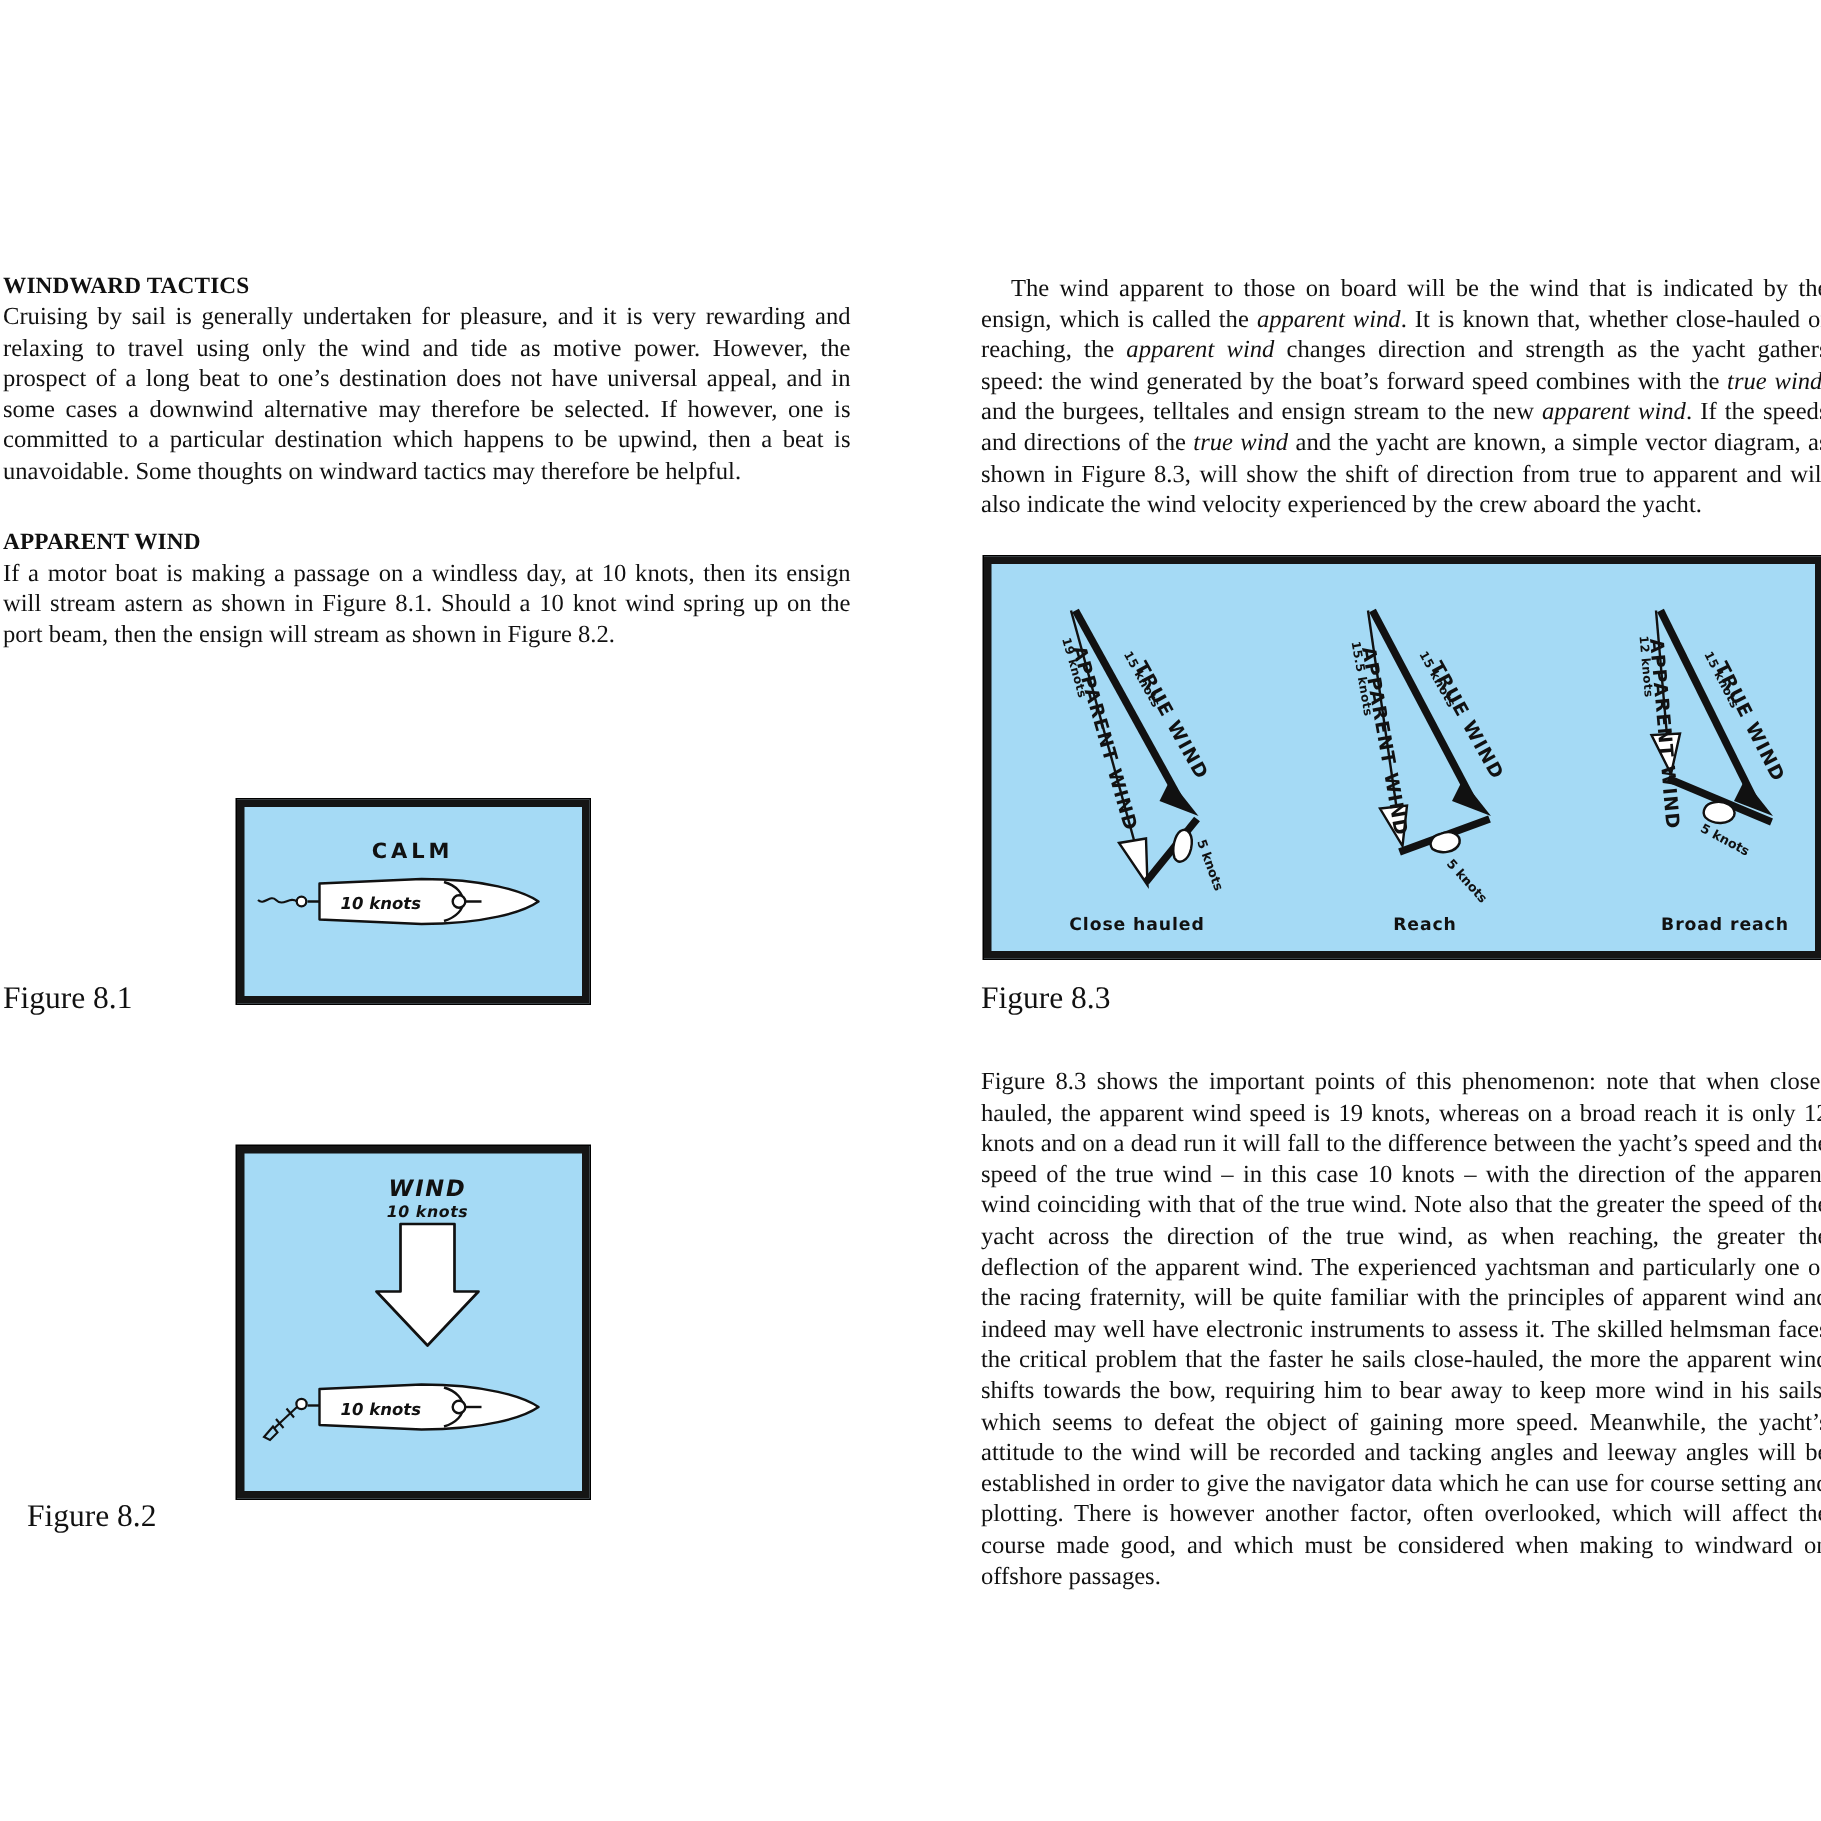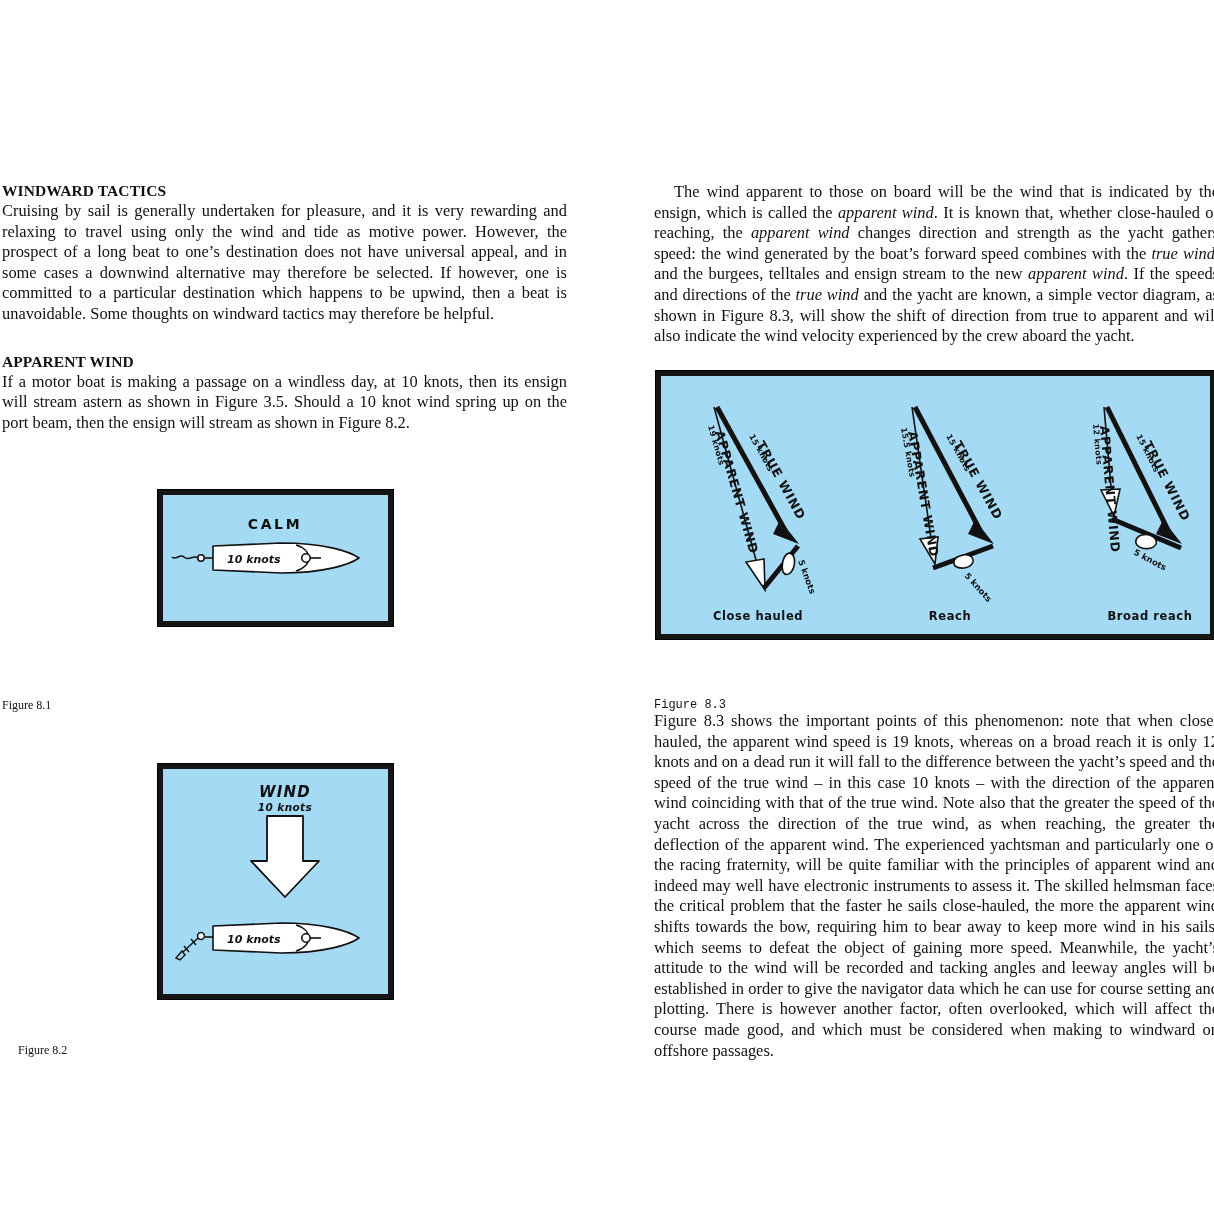--- a/index.html
+++ b/index.html
@@ -36,34 +36,33 @@
     margin: 0;
     text-align: justify;
     text-justify: inter-word;
     hyphens: none;
   }
   p.body.indent { text-indent: 20px; }
   .gap-lg { height: 28px; }
 
   .fig-caption {
     position: absolute;
-    font-size: 12px;
+    font-size: 21px;
     line-height: 20px;
-    margin-top: 40px;
   }
 
   
   .figframe {
     position: absolute;
     box-sizing: border-box;
     background: #a5daf5;
     border: 5px solid #151515;
     outline: 1px solid #000;
   }
-  #fig81 { left: 158px; top: 490px;  width: 235px; height: 136px; }
+  #fig81 { left: 158px; top: 533px;  width: 235px; height: 136px; }
   #fig82 { left: 158px; top: 764px;  width: 235px; height: 235px; }
   #fig83 { left: 656px; top: 371px;  width: 559px; height: 268px; }
 
   .figframe svg { display: block; width: 100%; height: 100%; }
 
   .hand {
     font-family: "DejaVu Sans", sans-serif;
     font-weight: bold;
     fill: #111;
   }
@@ -85,21 +84,21 @@
 </head>
 <body>
 
 <div class="page">
 
   <div class="col col-left">
     <h2 class="section-head">WINDWARD TACTICS</h2>
     <p class="body">Cruising by sail is generally undertaken for pleasure, and it is very rewarding and relaxing to travel using only the wind and tide as motive power. However, the prospect of a long beat to one’s destination does not have universal appeal, and in some cases a downwind alternative may therefore be selected. If however, one is committed to a particular destination which happens to be upwind, then a beat is unavoidable. Some thoughts on windward tactics may therefore be helpful.</p>
     <div class="gap-lg"></div>
     <h2 class="section-head">APPARENT WIND</h2>
-    <p class="body">If a motor boat is making a passage on a windless day, at 10 knots, then its ensign will stream astern as shown in Figure 3.5. Should a 10 knot wind spring up on the port beam, then the ensign will stream as shown in Figure 8.2.</p>
+    <p class="body">If a motor boat is making a passage on a windless day, at 10 knots, then its ensign will stream astern as shown in Figure 8.1. Should a 10 knot wind spring up on the port beam, then the ensign will stream as shown in Figure 8.2.</p>
   </div>
 
   <div class="col col-right">
     <p class="body indent">The wind apparent to those on board will be the wind that is indicated by the ensign, which is called the <i>apparent wind</i>. It is known that, whether close-hauled or reaching, the <i>apparent wind</i> changes direction and strength as the yacht gathers speed: the wind generated by the boat’s forward speed combines with the <i>true wind</i>, and the burgees, telltales and ensign stream to the new <i>apparent wind</i>. If the speeds and directions of the <i>true wind</i> and the yacht are known, a simple vector diagram, as shown in Figure 8.3, will show the shift of direction from true to apparent and will also indicate the wind velocity experienced by the crew aboard the yacht.</p>
   </div>
 
   <div class="col col-right" style="top:711px;">
     <p class="body">Figure 8.3 shows the important points of this phenomenon: note that when close-hauled, the apparent wind speed is 19 knots, whereas on a broad reach it is only 12 knots and on a dead run it will fall to the difference between the yacht’s speed and the speed of the true wind – in this case 10 knots – with the direction of the apparent wind coinciding with that of the true wind. Note also that the greater the speed of the yacht across the direction of the true wind, as when reaching, the greater the deflection of the apparent wind. The experienced yachtsman and particularly one of the racing fraternity, will be quite familiar with the principles of apparent wind and indeed may well have electronic instruments to assess it. The skilled helmsman faces the critical problem that the faster he sails close-hauled, the more the apparent wind shifts towards the bow, requiring him to bear away to keep more wind in his sails, which seems to defeat the object of gaining more speed. Meanwhile, the yacht’s attitude to the wind will be recorded and tacking angles and leeway angles will be established in order to give the navigator data which he can use for course setting and plotting. There is however another factor, often overlooked, which will affect the course made good, and which must be considered when making to windward on offshore passages.</p>
   </div>
 
@@ -205,15 +204,15 @@
 
         <path d="M 451,143 L 520,172" fill="none" stroke="#111" stroke-width="5"></path>
         <path class="boathull" d="M 481,159 C 489,157 497,162 495,168
                                   C 492,174 481,174 476,169 C 473,165 476,160 481,159 Z"></path>
         <text class="hand" font-size="8.5" fill="#111" transform="translate(472,178) rotate(28)">5 knots</text>
 
         <text class="hand" x="489" y="244" font-size="11.5" letter-spacing="0.6" text-anchor="middle">Broad reach</text>
       </g>
     </svg>
   </div>
-  <div class="fig-caption" style="left:654px; top:655px;font-family:Liberation Mono, monospace;">Figure 8.3</div>
+  <div class="fig-caption" style="left:654px; top:655px;">Figure 8.3</div>
 
 </div>
 
 </body></html>

